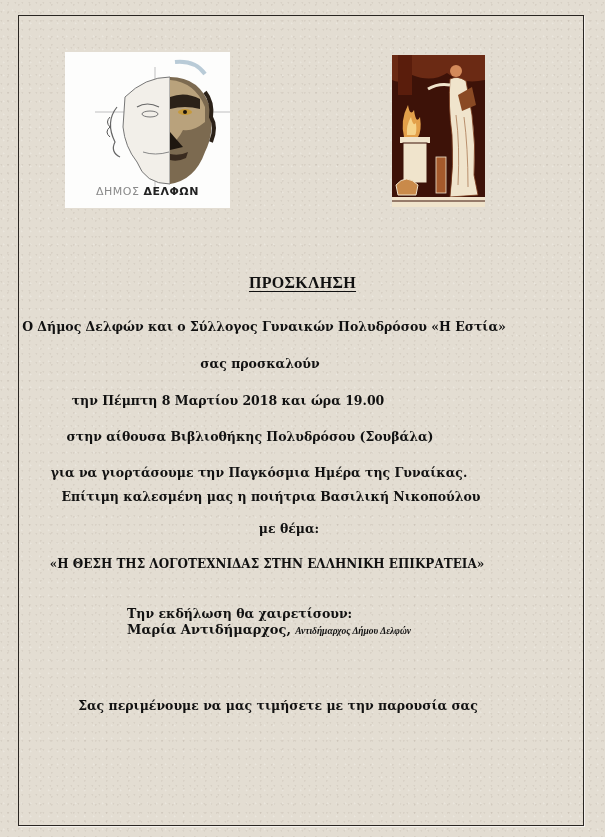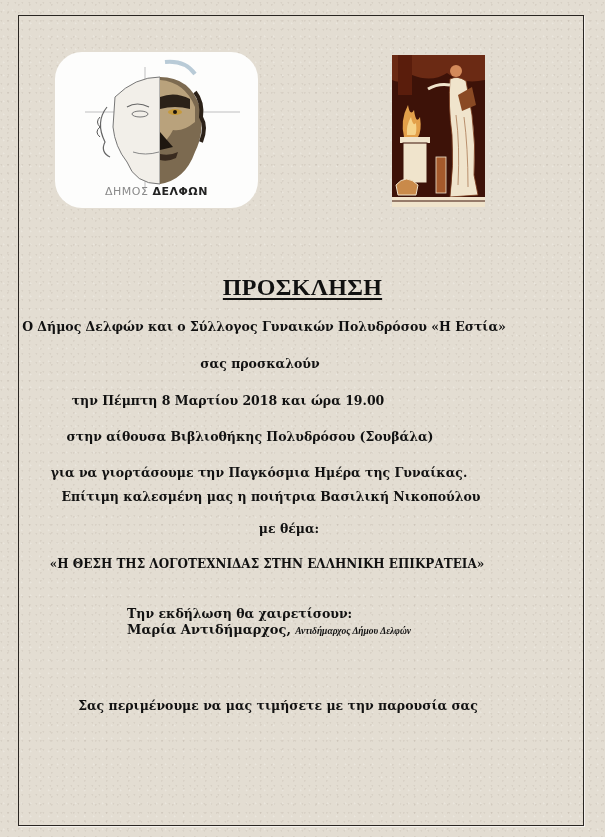--- a/index.html
+++ b/index.html
@@ -24,27 +24,26 @@
       position: absolute;
       left: 18px;
       top: 15px;
       width: 564px;
       height: 809px;
       border: 1.5px solid #2a2622;
       box-shadow: 1px 1px 0 rgba(255,255,255,0.6);
     }
     .logo-delphi {
       position: absolute;
-      left: 55px;
+      left: 65px;
       top: 52px;
-      width: 203px;
+      width: 165px;
       height: 156px;
       background: #fdfdfc;
       overflow: hidden;
-      border-radius: 27px;
     }
     .logo-delphi svg { position: absolute; left: 0; top: 0; }
     .logo-caption {
       position: absolute;
       left: 0;
       width: 100%;
       top: 133px;
       text-align: center;
       font-family: "DejaVu Sans", "Liberation Sans", sans-serif;
       font-size: 11px;
@@ -61,21 +60,21 @@
       background: #3d1208;
       overflow: hidden;
     }
     .title {
       position: absolute;
       left: 0;
       width: 605px;
       top: 274px;
       text-align: center;
       font-family: "Liberation Serif", "DejaVu Serif", serif;
-      font-size: 24px;
+      font-size: 16px;
       font-weight: bold;
       text-decoration: underline;
       text-underline-offset: 3px;
       letter-spacing: 0.3px;
     }
     .line {
       position: absolute;
       white-space: nowrap;
       font-family: "DejaVu Serif", "Liberation Serif", serif;
       font-weight: bold;

